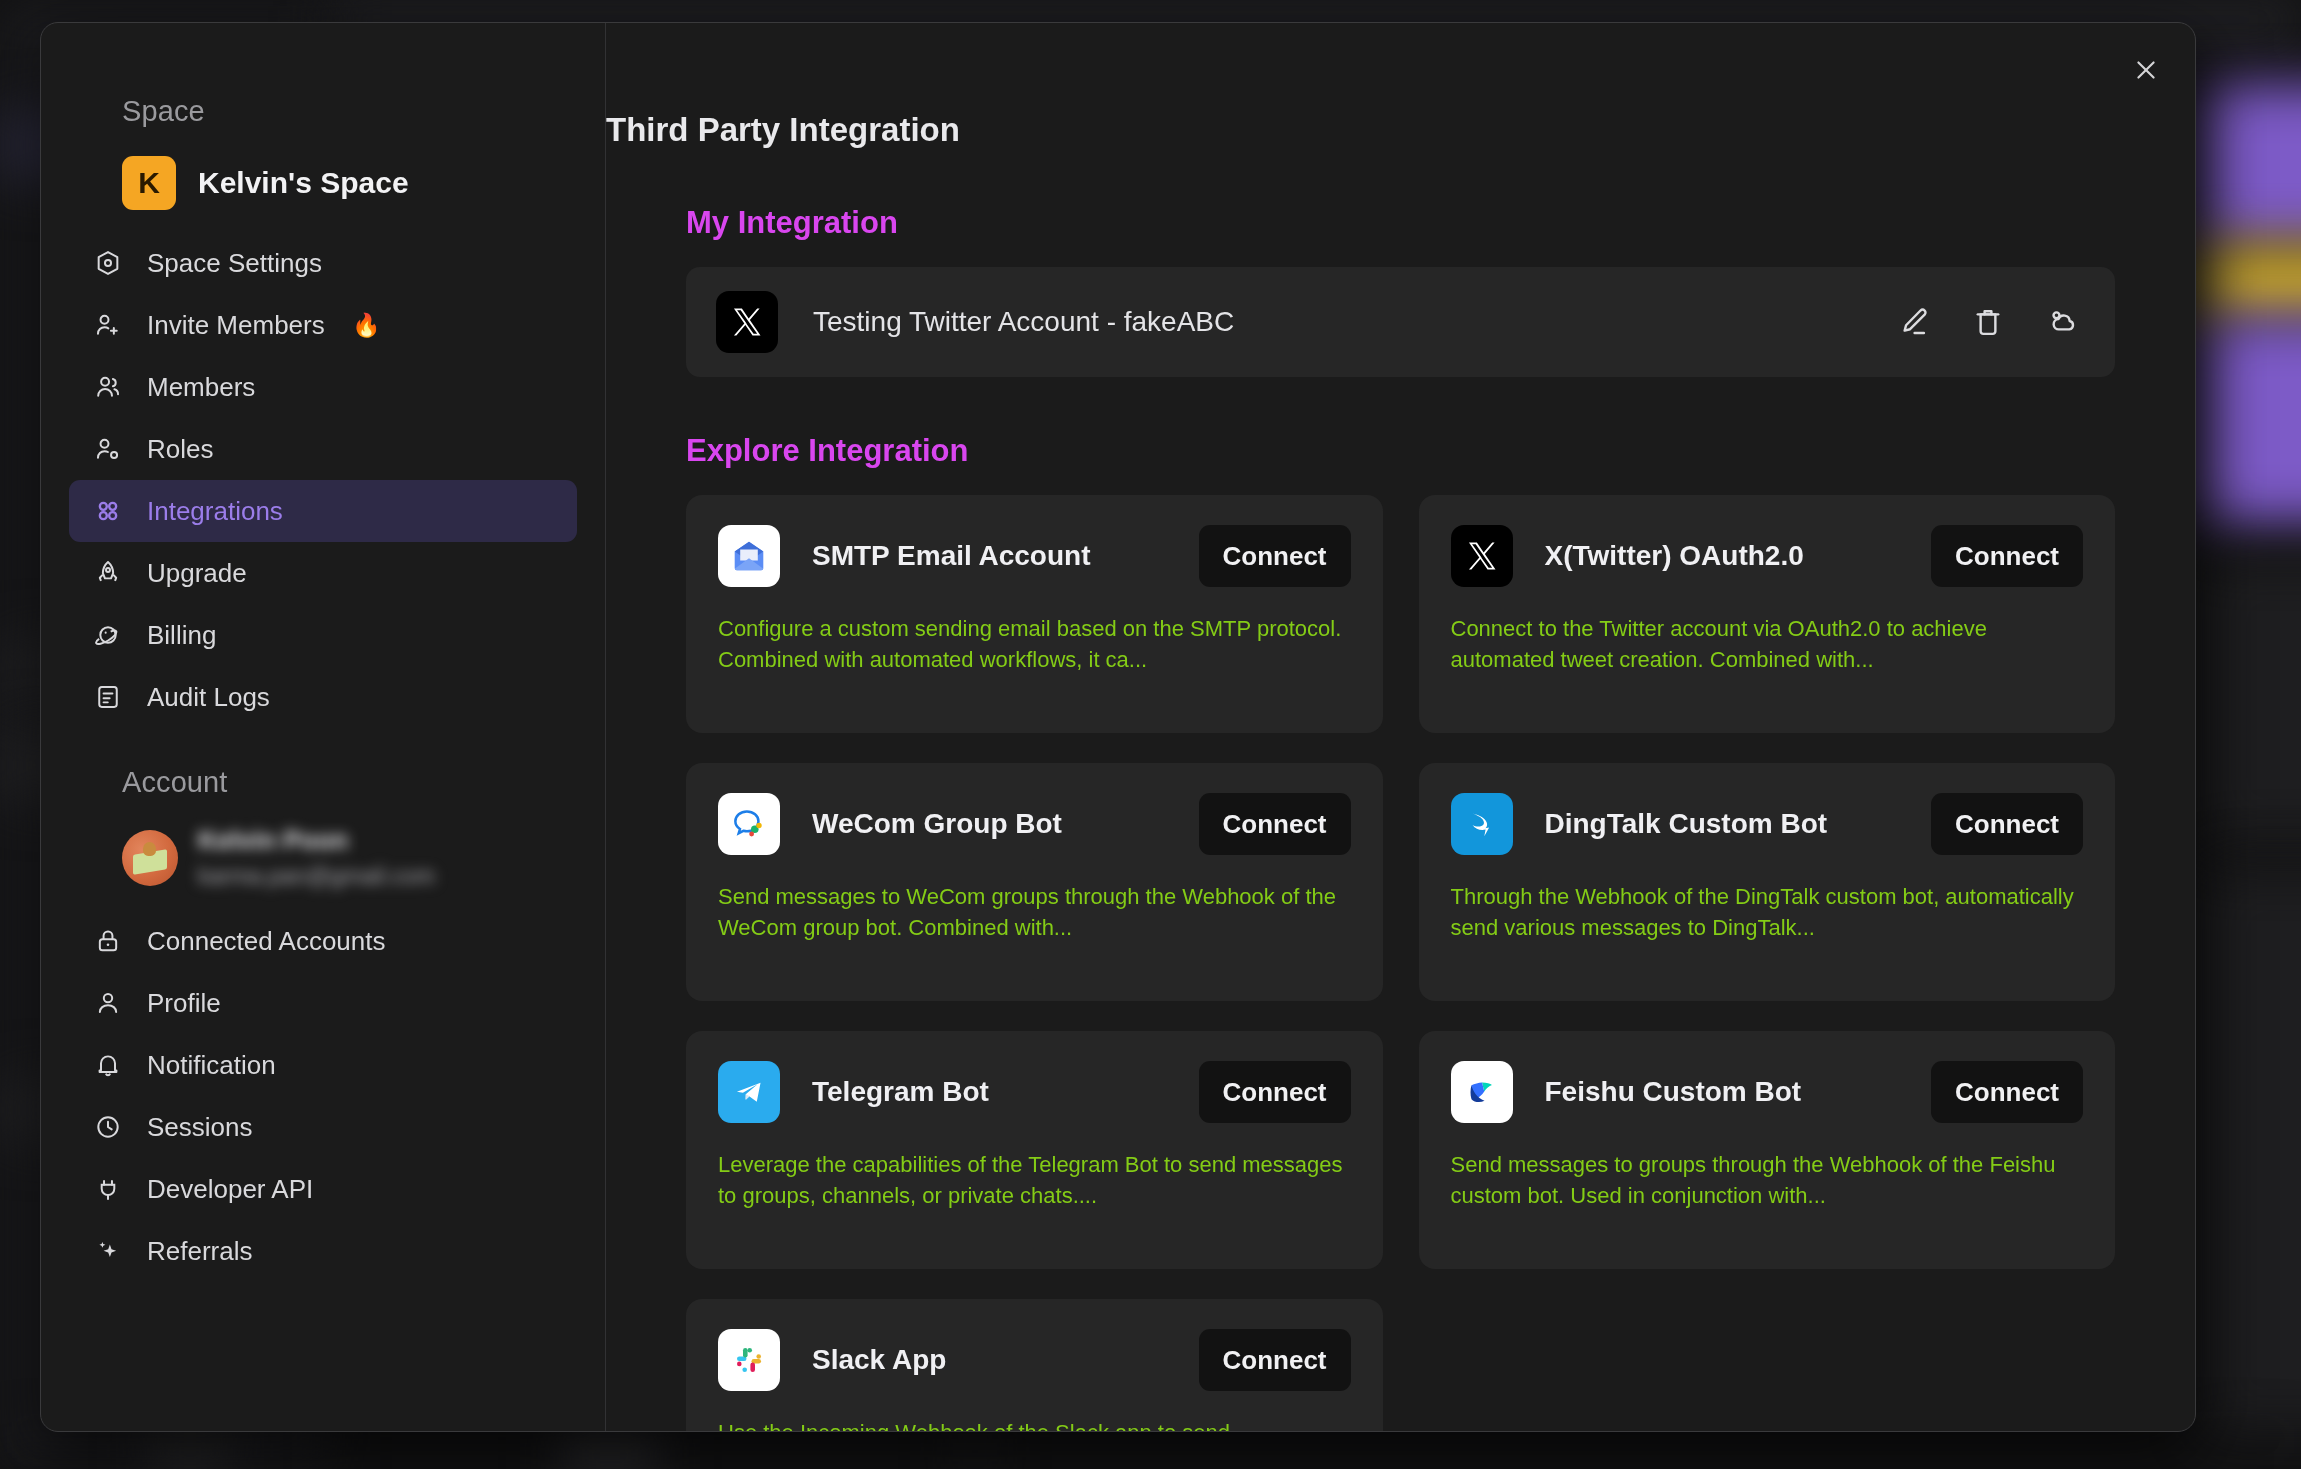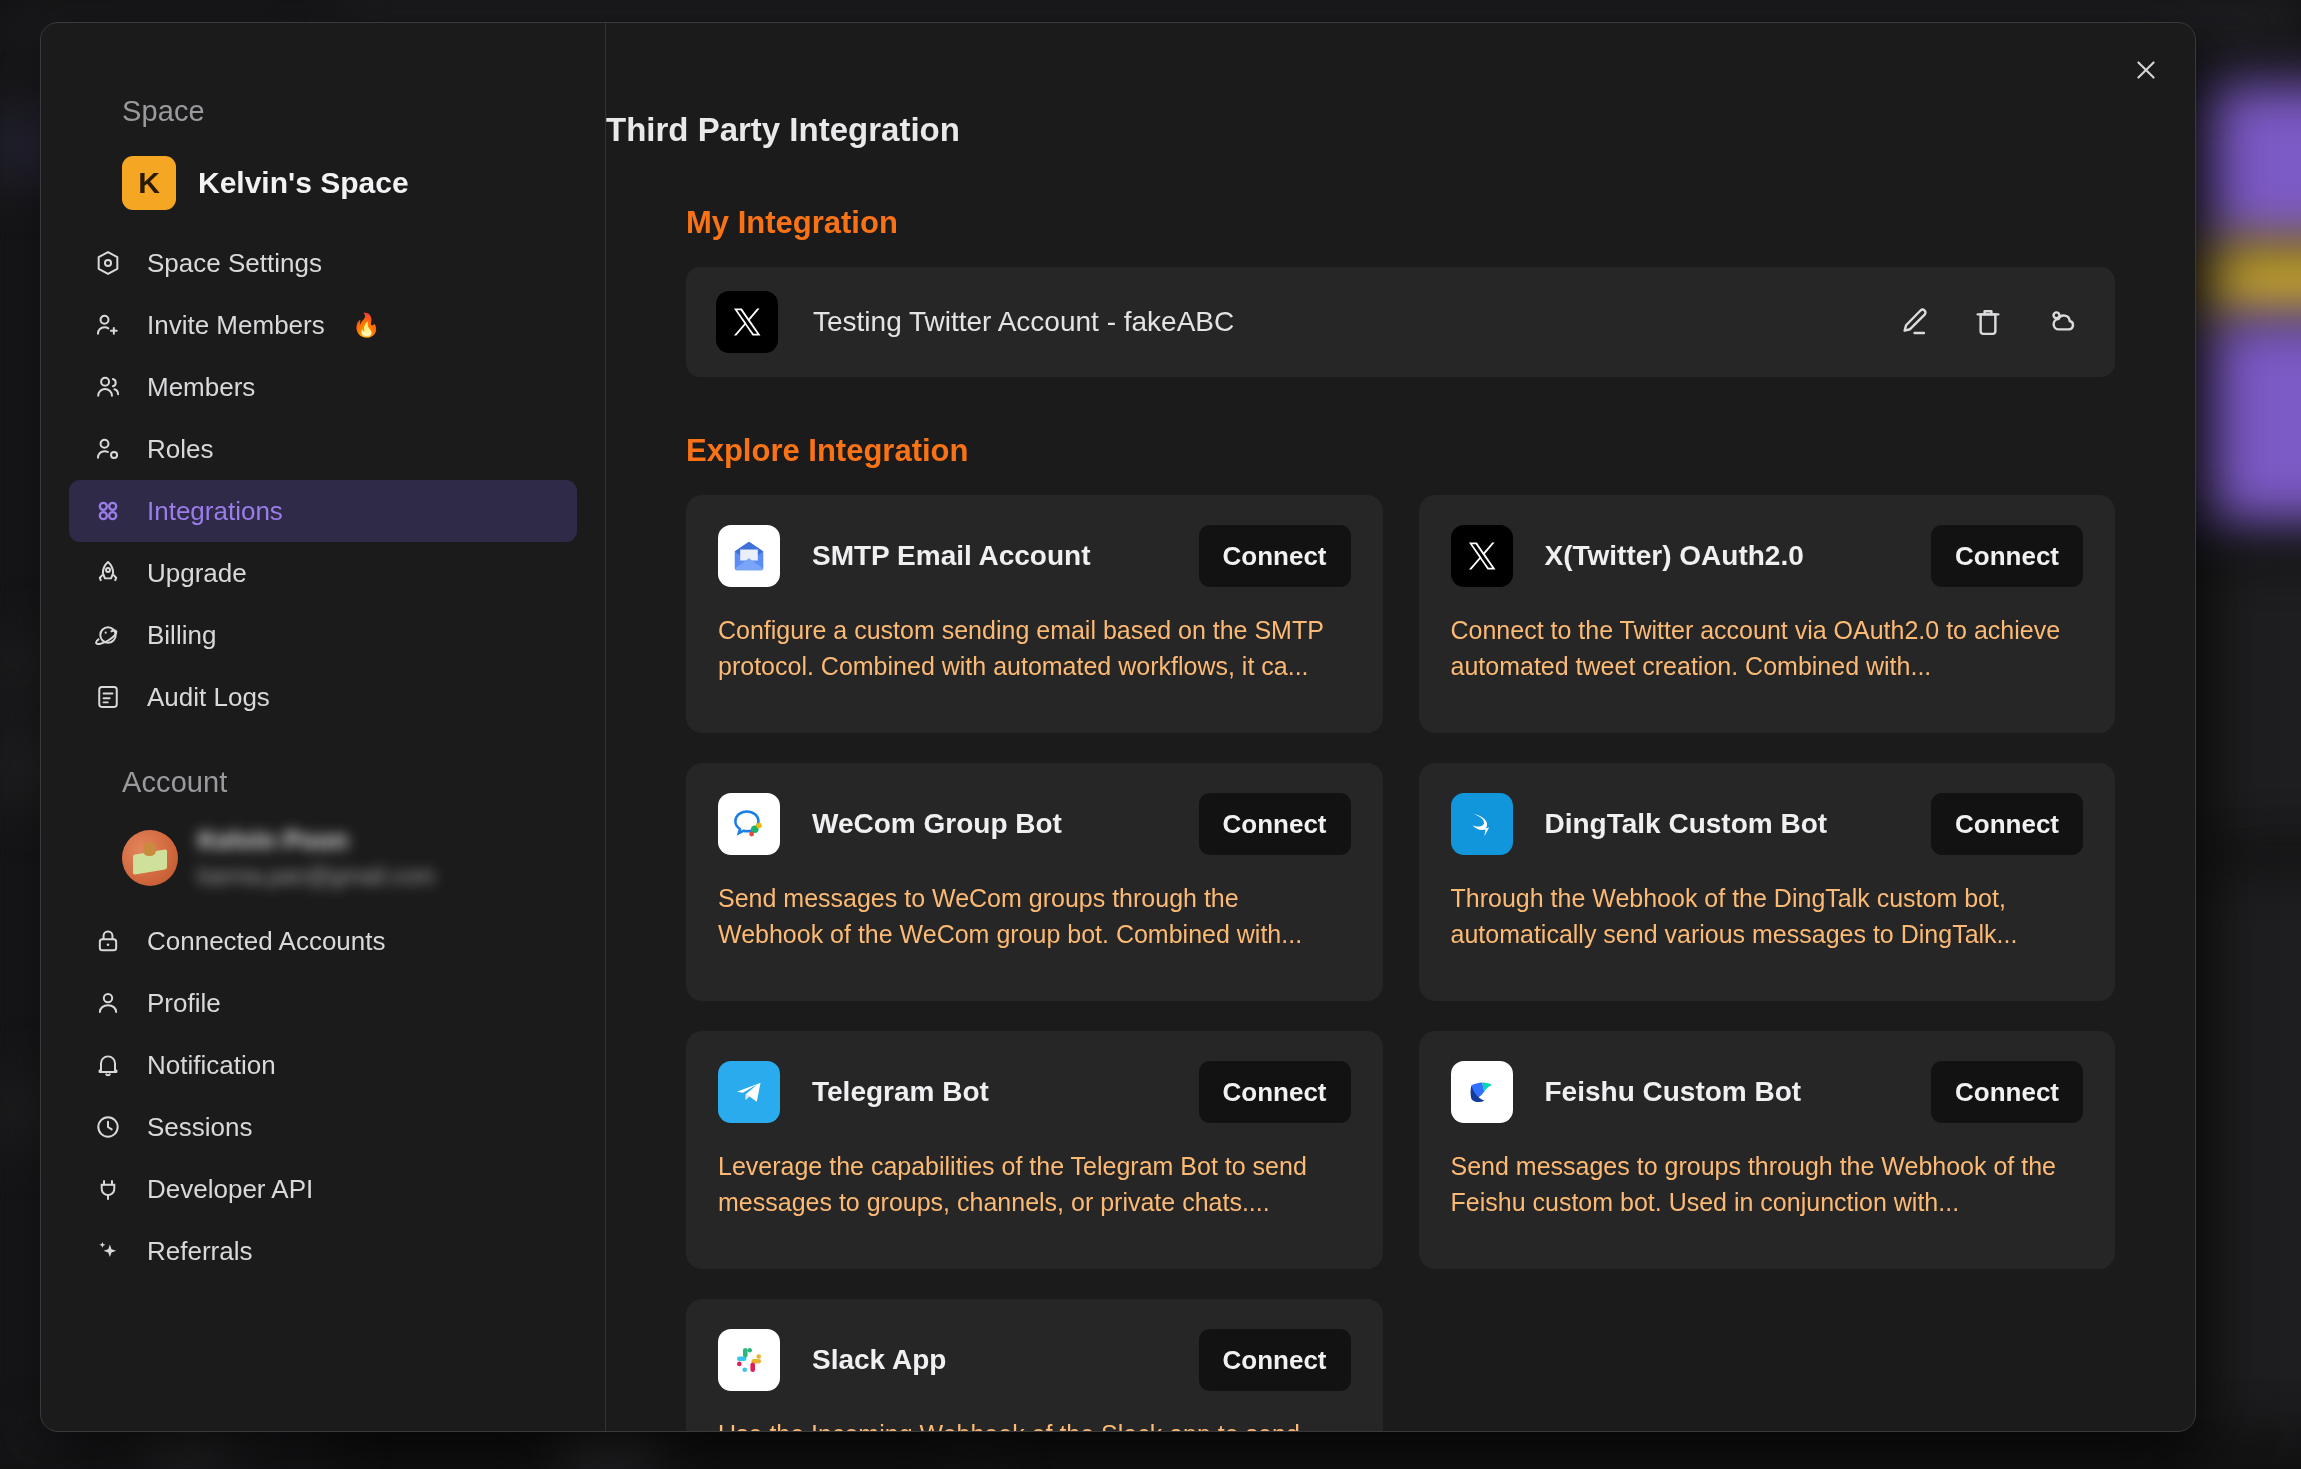--- a/index.html
+++ b/index.html
@@ -175,21 +175,21 @@
     text-align: left;
     color: #e9e9ec;
     font-size: 33px;
     font-weight: 600;
     padding-top: 88px;
   }
 
   .content-inner { padding: 0 80px 0 80px; }
 
   .block-title {
-    color: #f97316;
+    color: #d946ef;
     font-size: 31px;
     font-weight: 700;
     margin-top: 56px;
     margin-bottom: 26px;
   }
 
   
   .my-int-card {
     background: #262626;
     border-radius: 14px;
@@ -248,22 +248,22 @@
     height: 62px;
     min-width: 148px;
     padding: 0 24px;
     font-size: 26px;
     font-weight: 600;
     font-family: "Liberation Sans", sans-serif;
     cursor: pointer;
   }
   .card-desc {
     margin-top: 26px;
-    color: #fdba74;
-    font-size: 25px;
+    color: #84cc16;
+    font-size: 22px;
     line-height: 1.42;
     max-height: 72px;
     overflow: hidden;
   }
 
   
   .ico-white { background: #ffffff; }
   .ico-black { background: #000000; }
   .ico-dingtalk { background: #1296db; }
   .ico-telegram { background: #2aabee; }

